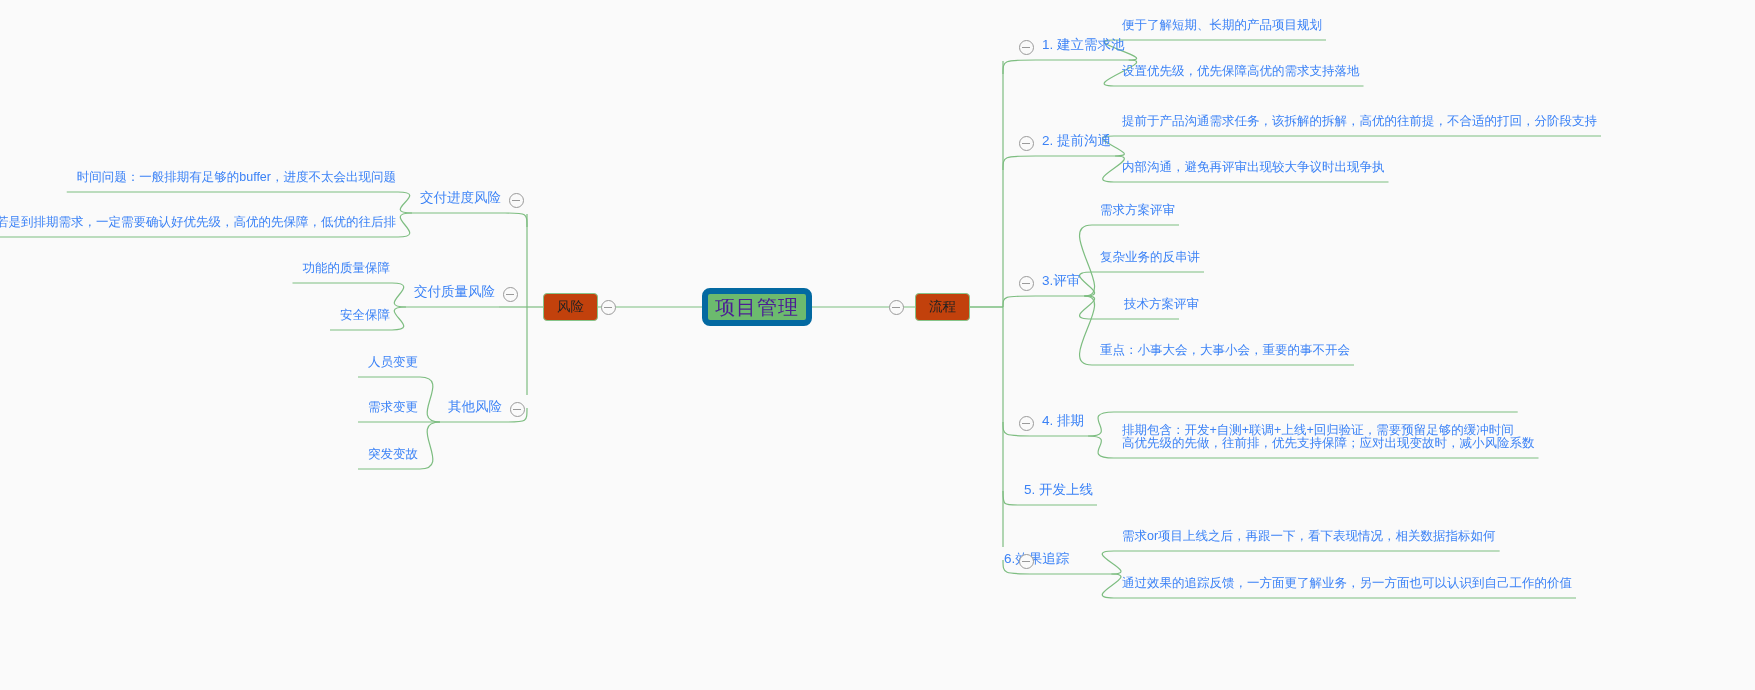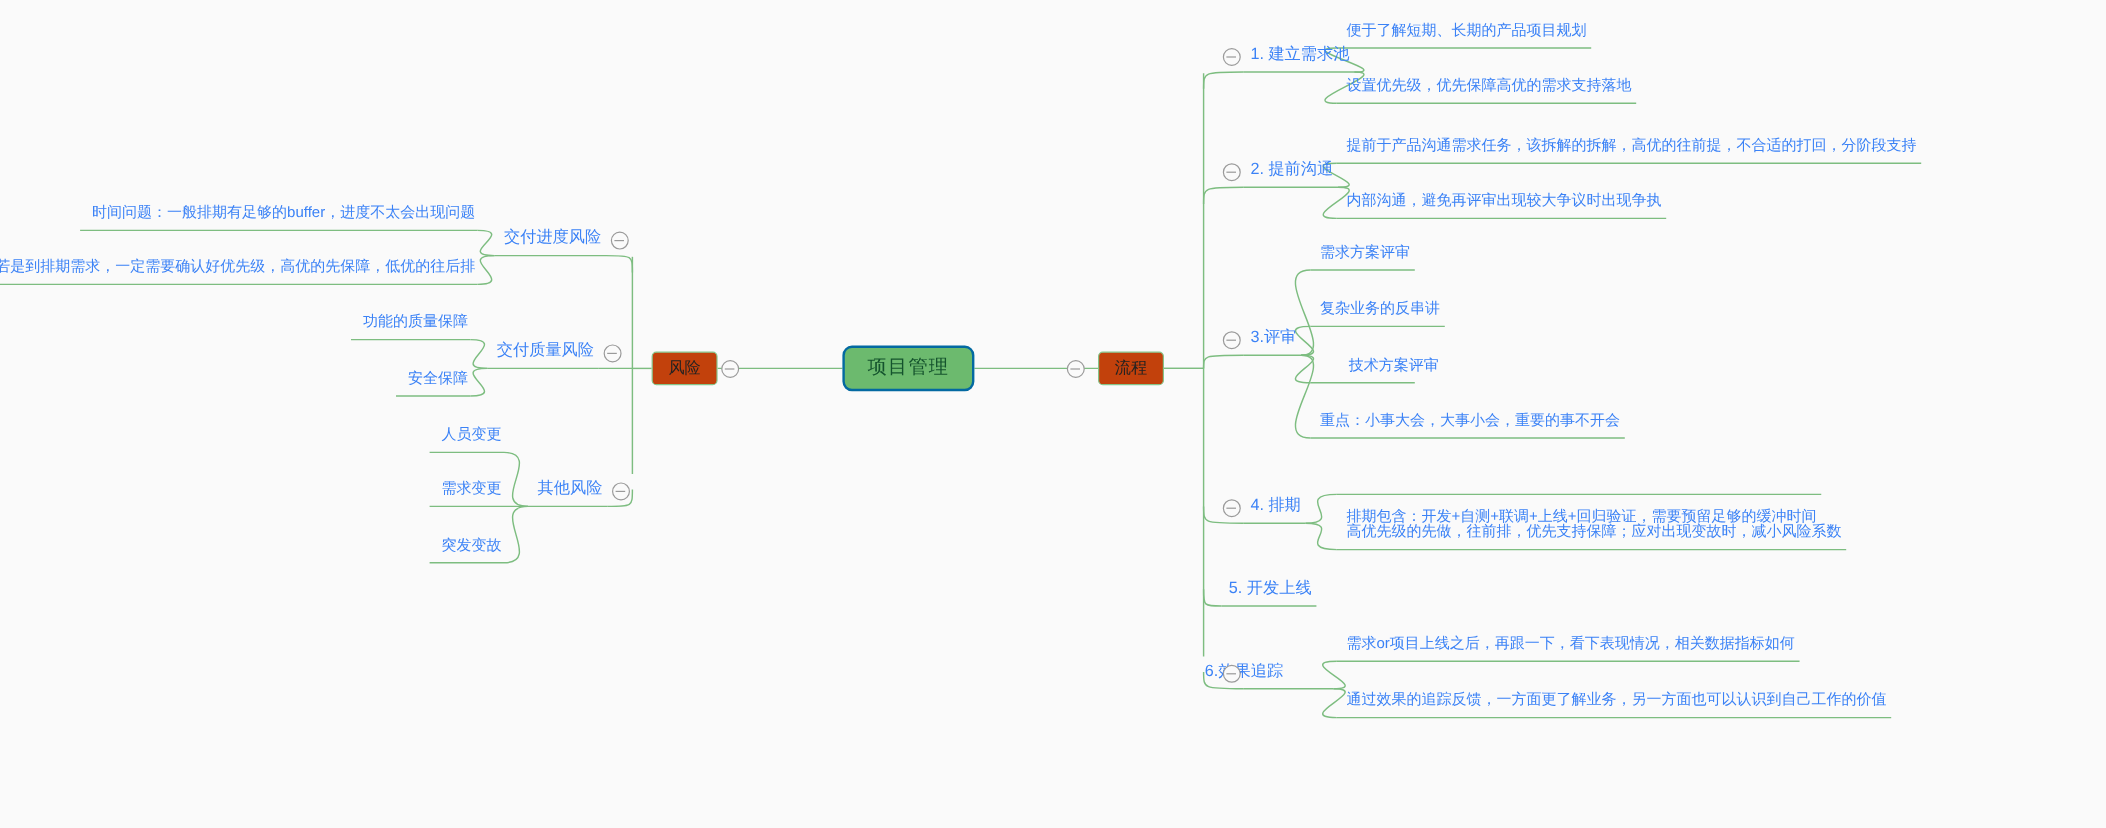--- a/index.html
+++ b/index.html
@@ -32,27 +32,27 @@
   .node {
     position: absolute;
     white-space: nowrap;
     font-size: 13.5px;
     line-height: 1;
     color: #3b82f6;
   }
   
   .node.root {
     background: #6cba6e;
-    color: #14532d;
+    color: #4c1d95;
     border-radius: 8px;
     padding: 11px 22px;
-    font-size: 16px;
+    font-size: 20px;
     letter-spacing: 1px;
     box-sizing: border-box;
-    border: 2px solid #0369a1;
+    border: 6px solid #0369a1;
   }
   
   .node.level1 {
     background: #c2410c;
     border: 1px solid #86c48a;
     border-radius: 4px;
     padding: 7px 13px;
     font-size: 13.5px;
     color: #222222;
     box-sizing: border-box;

